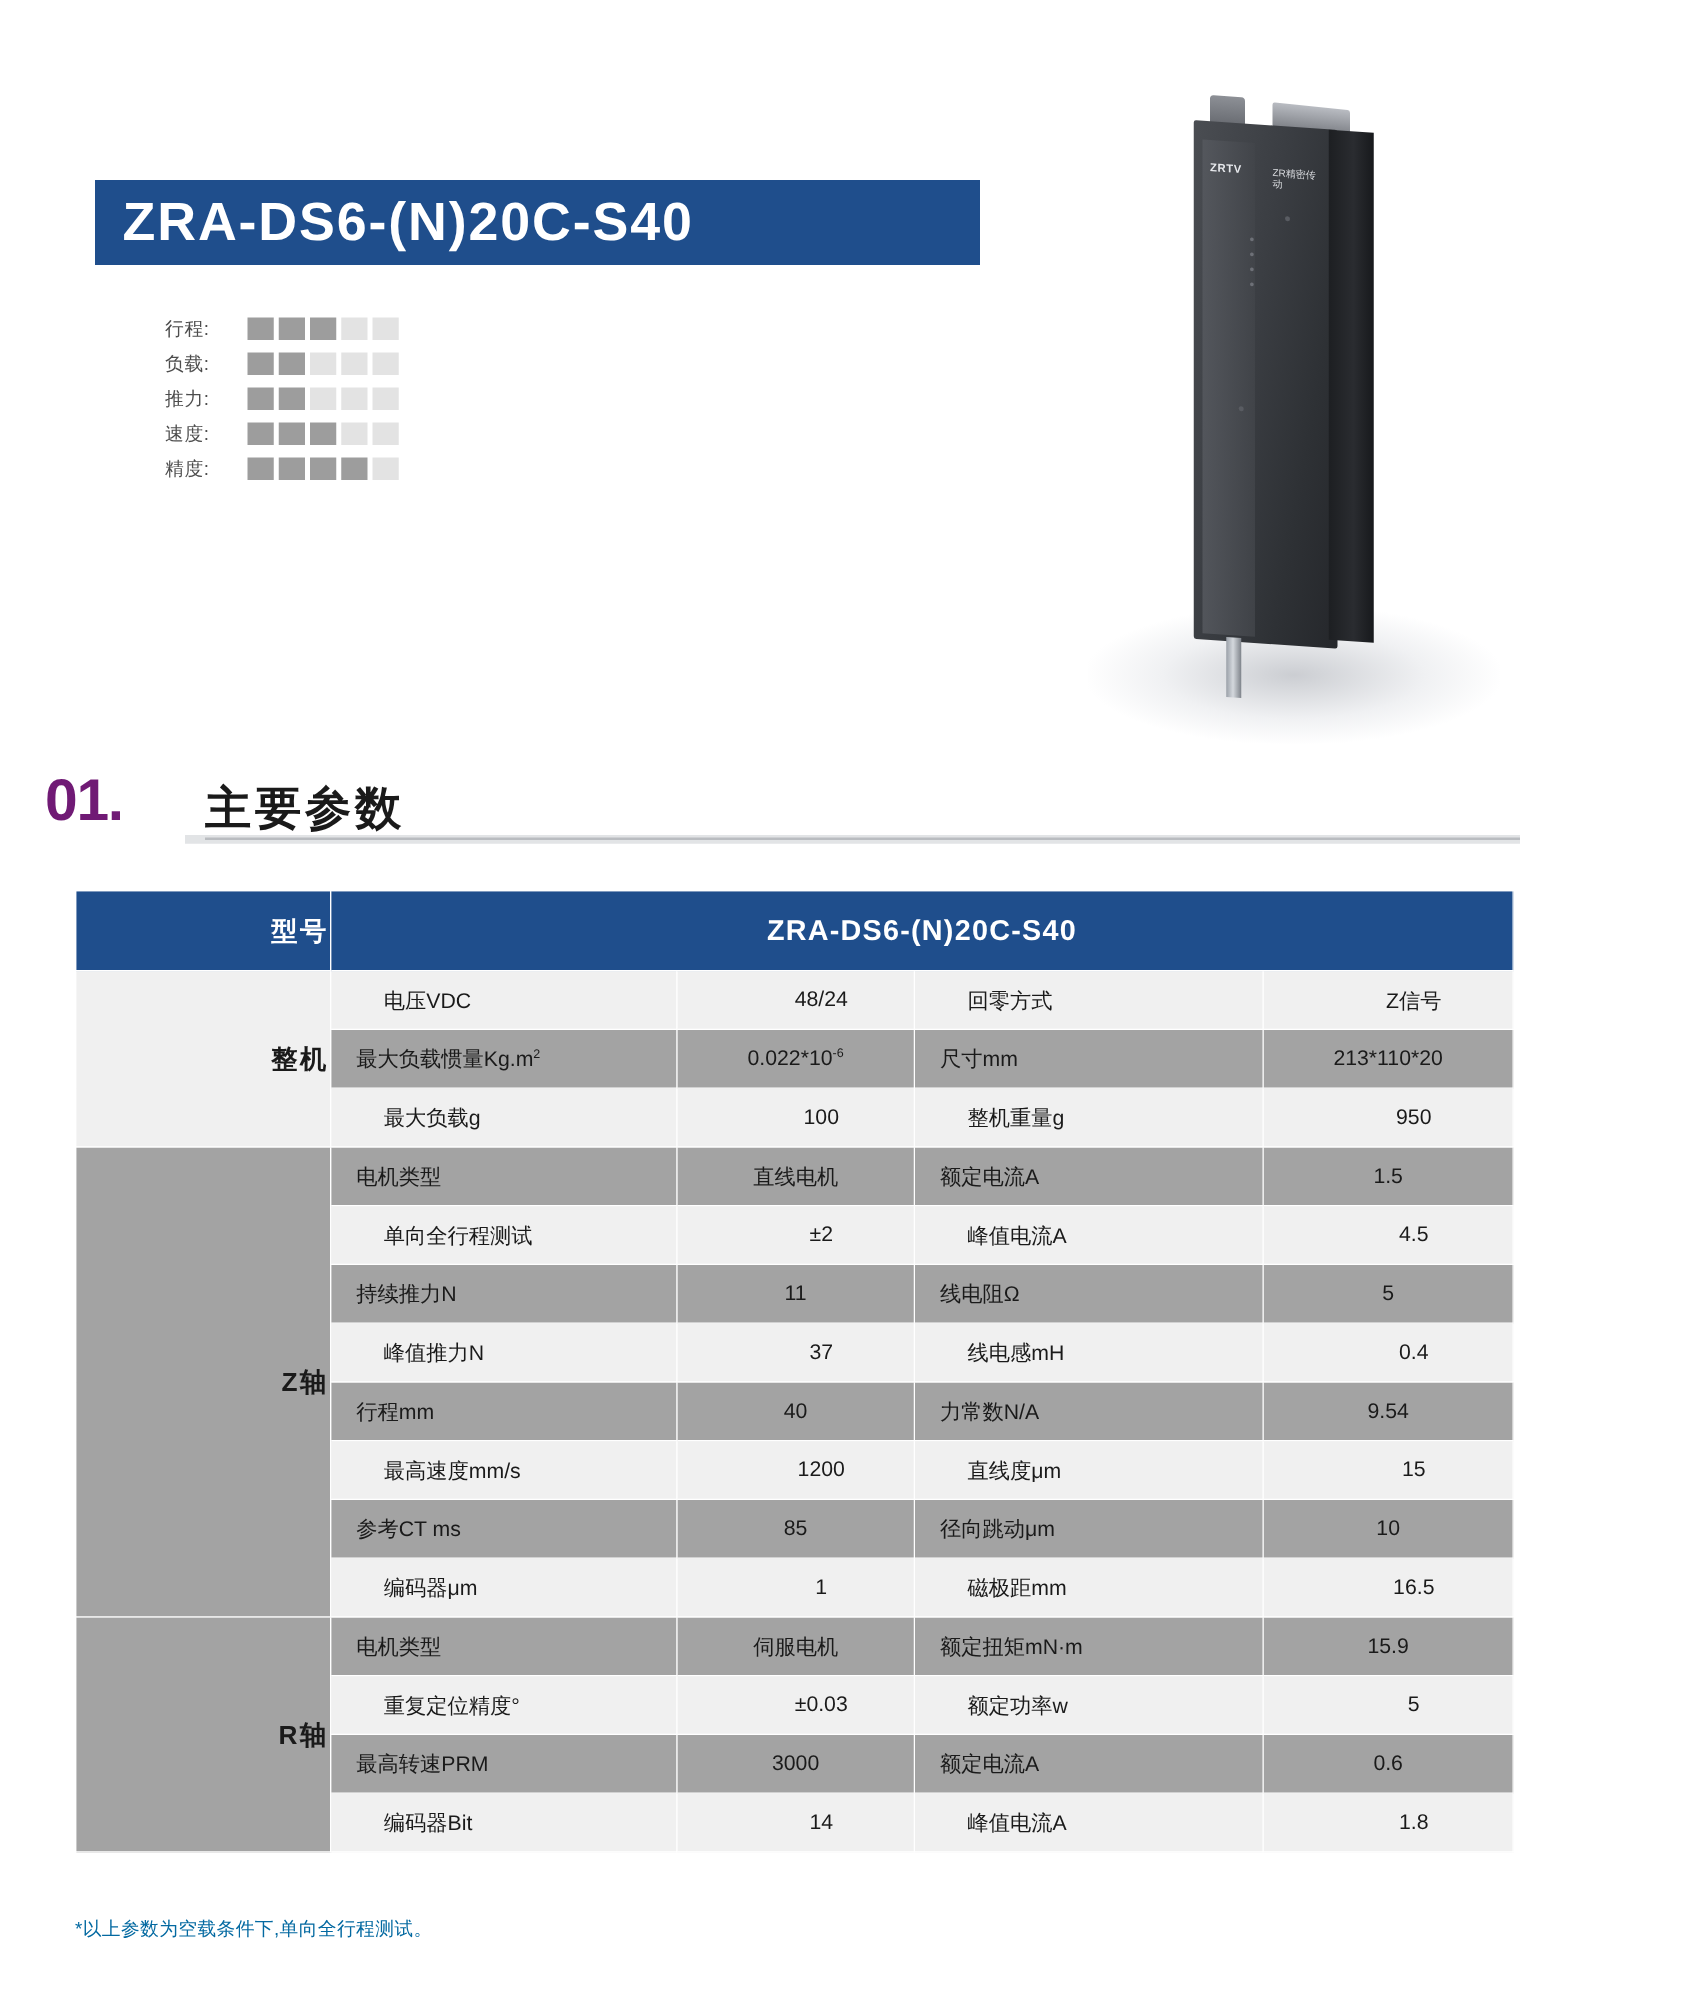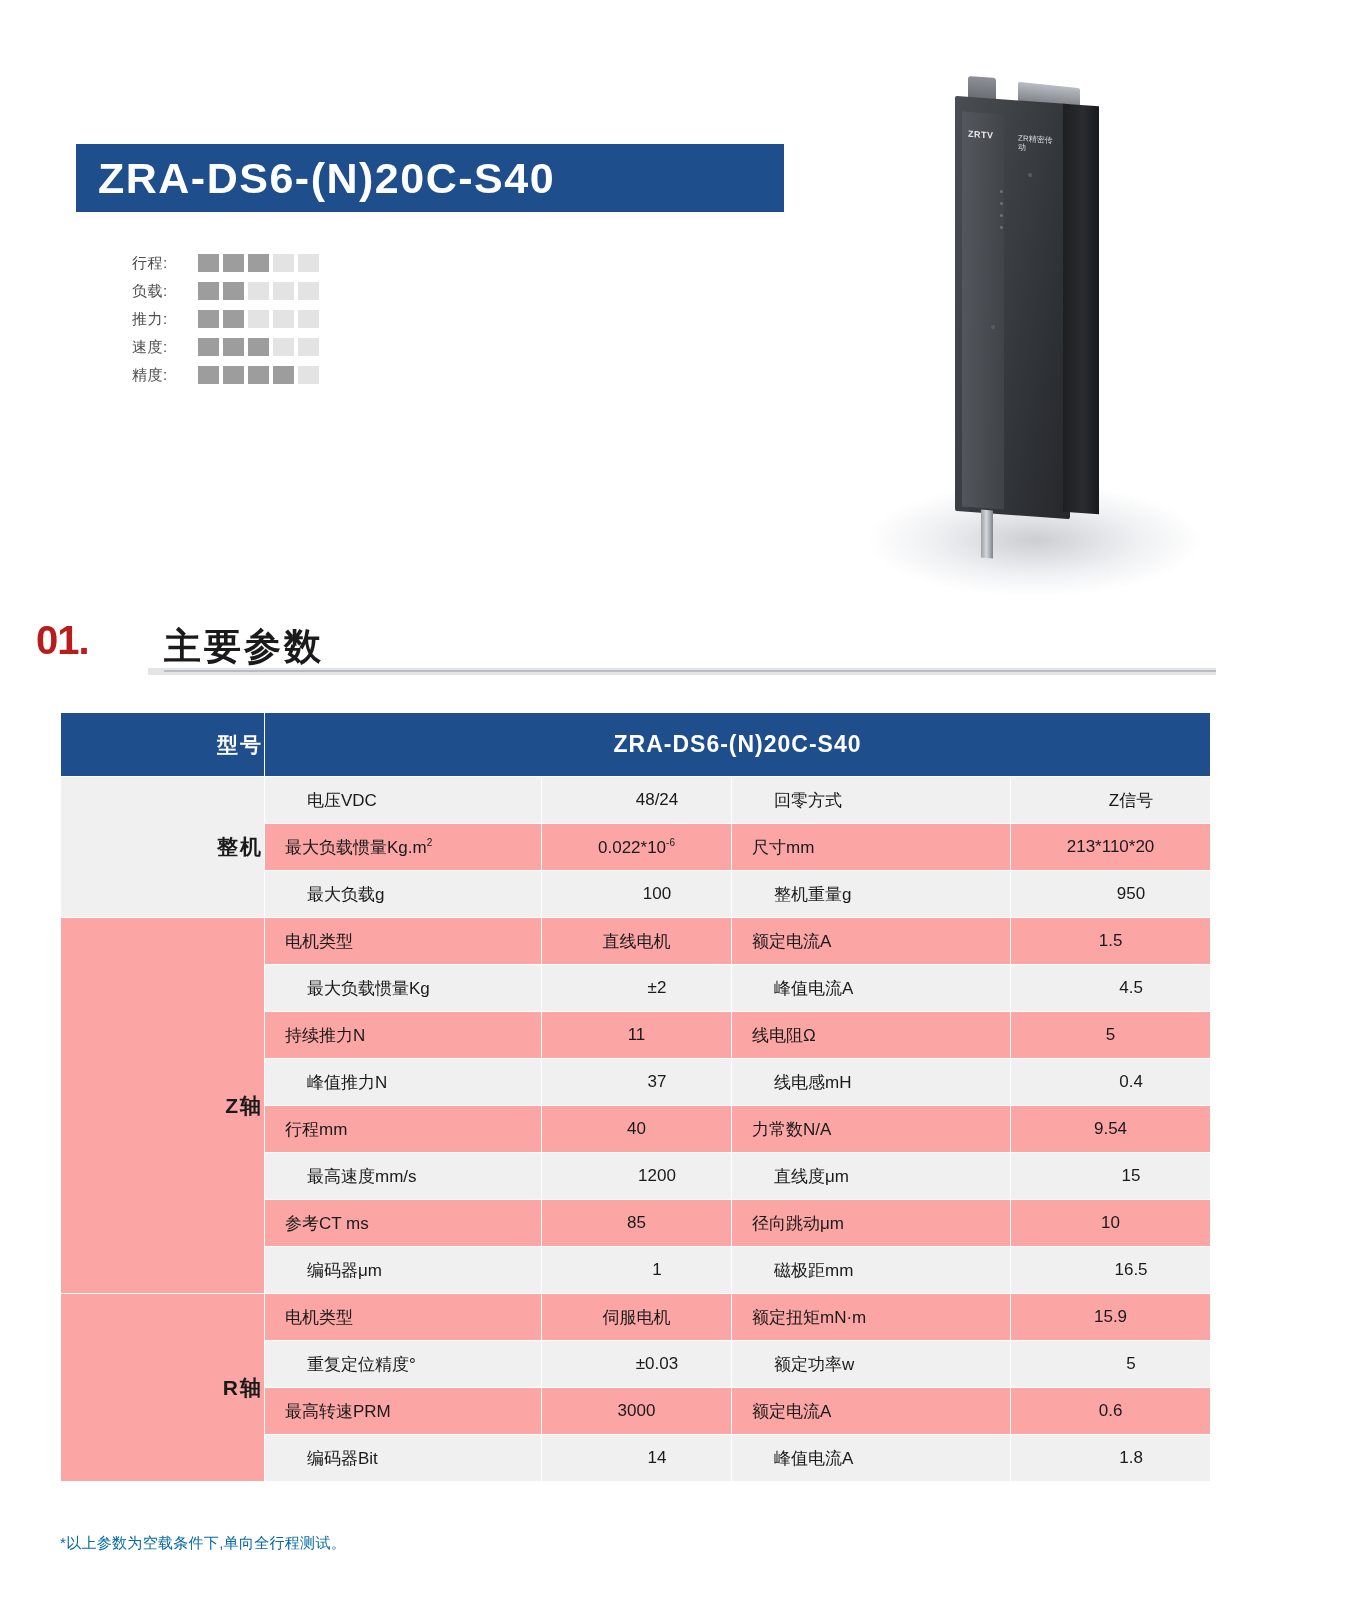--- a/index.html
+++ b/index.html
@@ -190,23 +190,23 @@
   .section {
     position: absolute;
     left: 36px;
     top: 612px;
     width: 1180px;
     height: 70px;
   }
   .sec-num {
     position: absolute;
     left: 0; top: 0;
-    font-size: 40px;
+    font-size: 47px;
     font-weight: bold;
-    color: #b91c1c;
+    color: #701a75;
     letter-spacing: -1px;
     line-height: 56px;
   }
   .sec-title {
     position: absolute;
     left: 128px;
     top: 10px;
     font-size: 37px;
     font-weight: bold;
     color: #1a1a1a;
@@ -274,21 +274,21 @@
   }
   td.k {
     padding-left: 20px;
     height: 47px;
   }
   td.v {
     text-align: center;
     height: 47px;
   }
   tr.r-odd td { background: #f0f0f0; padding-left: 42px; }
-  tr.r-even td { background: #fca5a5; }
+  tr.r-even td { background: #a3a3a3; }
   sup { font-size: 10px; }
 
   .footnote {
     position: absolute;
     left: 60px;
     top: 1534px;
     font-size: 15px;
     color: #0369a1;
     letter-spacing: .3px;
   }
@@ -414,21 +414,21 @@
           <td class="v">950</td>
         </tr>
         <tr class="r-even">
           <td class="grp" rowspan="8">Z轴</td>
           <td class="k">电机类型</td>
           <td class="v">直线电机</td>
           <td class="k">额定电流A</td>
           <td class="v">1.5</td>
         </tr>
         <tr class="r-odd">
-          <td class="k">最大负载惯量Kg</td>
+          <td class="k">单向全行程测试</td>
           <td class="v">±2</td>
           <td class="k">峰值电流A</td>
           <td class="v">4.5</td>
         </tr>
         <tr class="r-even">
           <td class="k">持续推力N</td>
           <td class="v">11</td>
           <td class="k">线电阻Ω</td>
           <td class="v">5</td>
         </tr>

